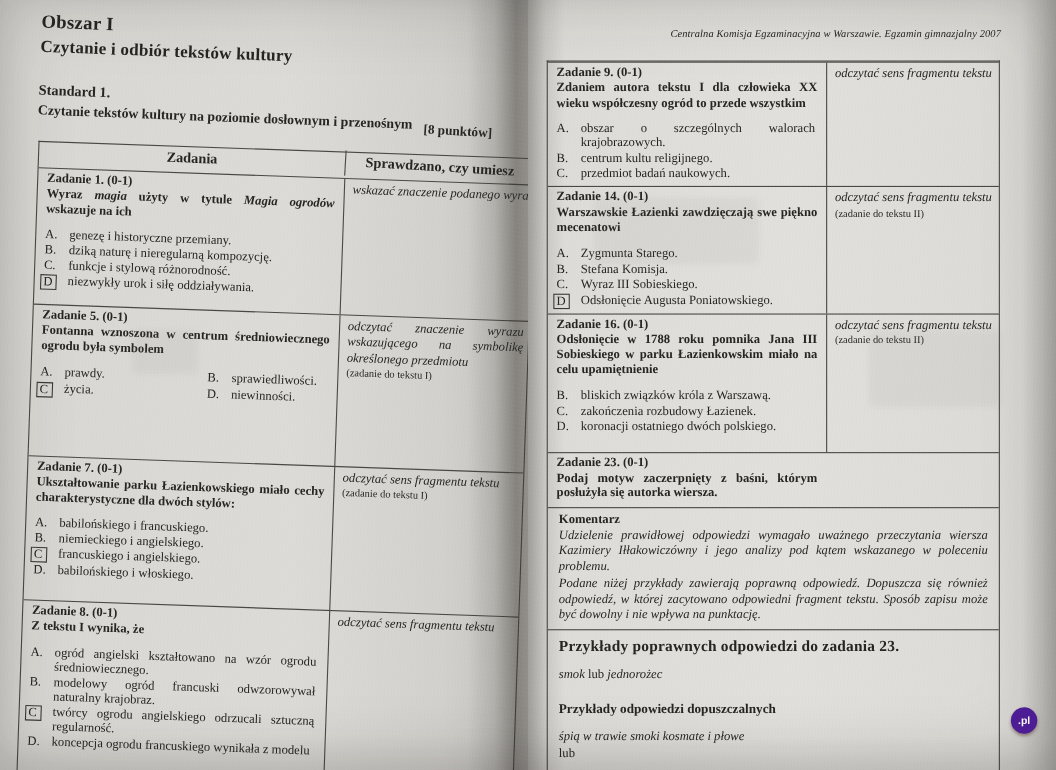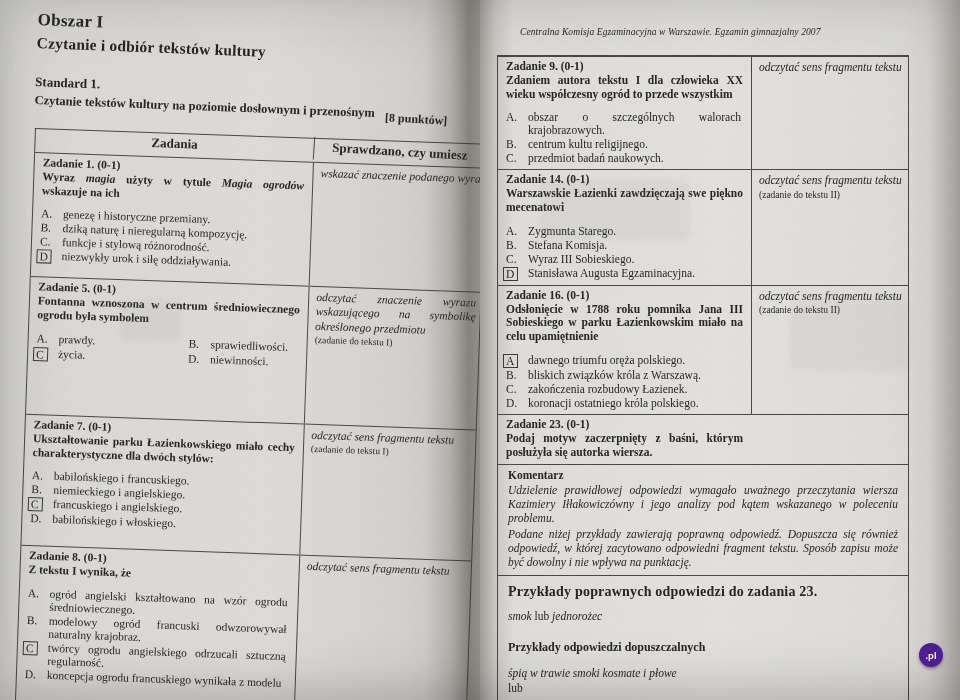--- a/index.html
+++ b/index.html
@@ -55,21 +55,21 @@
   
   .full{display:block;border-top:1px solid #4a4843;padding:4px 10px 6px 10px;}
   .cm-title{font-weight:bold;font-size:11.5px;}
   .cm-p{font-style:italic;font-size:11.5px;line-height:1.22;text-align:justify;margin-top:2px;}
   .ans-h1{font-weight:bold;font-size:14px;margin:4px 0 10px 0;letter-spacing:.2px;}
   .ans-line{font-size:11.5px;margin-top:2px;}
   .ans-h2{font-weight:bold;font-size:12px;margin:18px 0 12px 0;}
   .ans-line + .ans-line{margin-top:3px;}
 
   
-  .run-head{position:absolute;left:40px;top:27px;width:390px;text-align:left;
+  .run-head{position:absolute;left:40px;top:27px;width:390px;text-align:right;
     font-style:italic;font-size:9.5px;letter-spacing:.1px;}
 
   
   .gutter{position:absolute;left:425px;top:0;width:88px;height:700px;pointer-events:none;
     background:linear-gradient(90deg,rgba(52,48,42,0) 0%,rgba(52,48,42,.14) 28%,
       rgba(52,48,42,.42) 50%,rgba(52,48,42,.30) 62%,rgba(52,48,42,.08) 80%,rgba(52,48,42,0) 100%);}
   .right-edge{position:absolute;left:928px;top:0;width:32px;height:700px;pointer-events:none;
     background:linear-gradient(90deg,rgba(70,66,60,0) 0%,rgba(70,66,60,.10) 55%,rgba(70,66,60,.22) 100%);}
   .vignette{position:absolute;inset:0;pointer-events:none;
     box-shadow:inset 0 0 70px rgba(35,33,30,.18), inset 0 -12px 30px rgba(35,33,30,.10);}
@@ -263,49 +263,45 @@
                 <div class="opt">
                   <span class="letter">B.</span>
                   <span class="otext">Stefana Komisja.</span>
                 </div>
                 <div class="opt">
                   <span class="letter">C.</span>
                   <span class="otext">Wyraz III Sobieskiego.</span>
                 </div>
                 <div class="opt">
                   <span class="letter"><span class="abox">D</span></span>
-                  <span class="otext">Stanisława Augusta Egzaminacyjna.</span>
+                  <span class="otext">Odsłonięcie Augusta Poniatowskiego.</span>
                 </div>
               </div>
             </div>
             <div class="cell cright">
               <div class="skill">odczytać sens fragmentu tekstu</div>
               <div class="note">(zadanie do tekstu II)</div>
             </div>
           </div>
           <div class="trow" style="min-height: 126px;">
             <div class="cell cleft">
               <div class="task-no">Zadanie 16. (0-1)</div>
               <div class="stem">Odsłonięcie w 1788 roku pomnika Jana III Sobieskiego w parku Łazienkowskim miało na celu upamiętnienie</div>
               <div class="opts">
                 <div class="opt">
-                  <span class="letter"><span class="abox">A</span></span>
-                  <span class="otext">dawnego triumfu oręża polskiego.</span>
-                </div>
-                <div class="opt">
                   <span class="letter">B.</span>
                   <span class="otext">bliskich związków króla z Warszawą.</span>
                 </div>
                 <div class="opt">
                   <span class="letter">C.</span>
                   <span class="otext">zakończenia rozbudowy Łazienek.</span>
                 </div>
                 <div class="opt">
                   <span class="letter">D.</span>
-                  <span class="otext">koronacji ostatniego króla polskiego.</span>
+                  <span class="otext">koronacji ostatniego dwóch polskiego.</span>
                 </div>
               </div>
             </div>
             <div class="cell cright">
               <div class="skill">odczytać sens fragmentu tekstu</div>
               <div class="note">(zadanie do tekstu II)</div>
             </div>
           </div>
           <div class="trow" style="min-height: 50px;">
             <div class="cell cleft">

